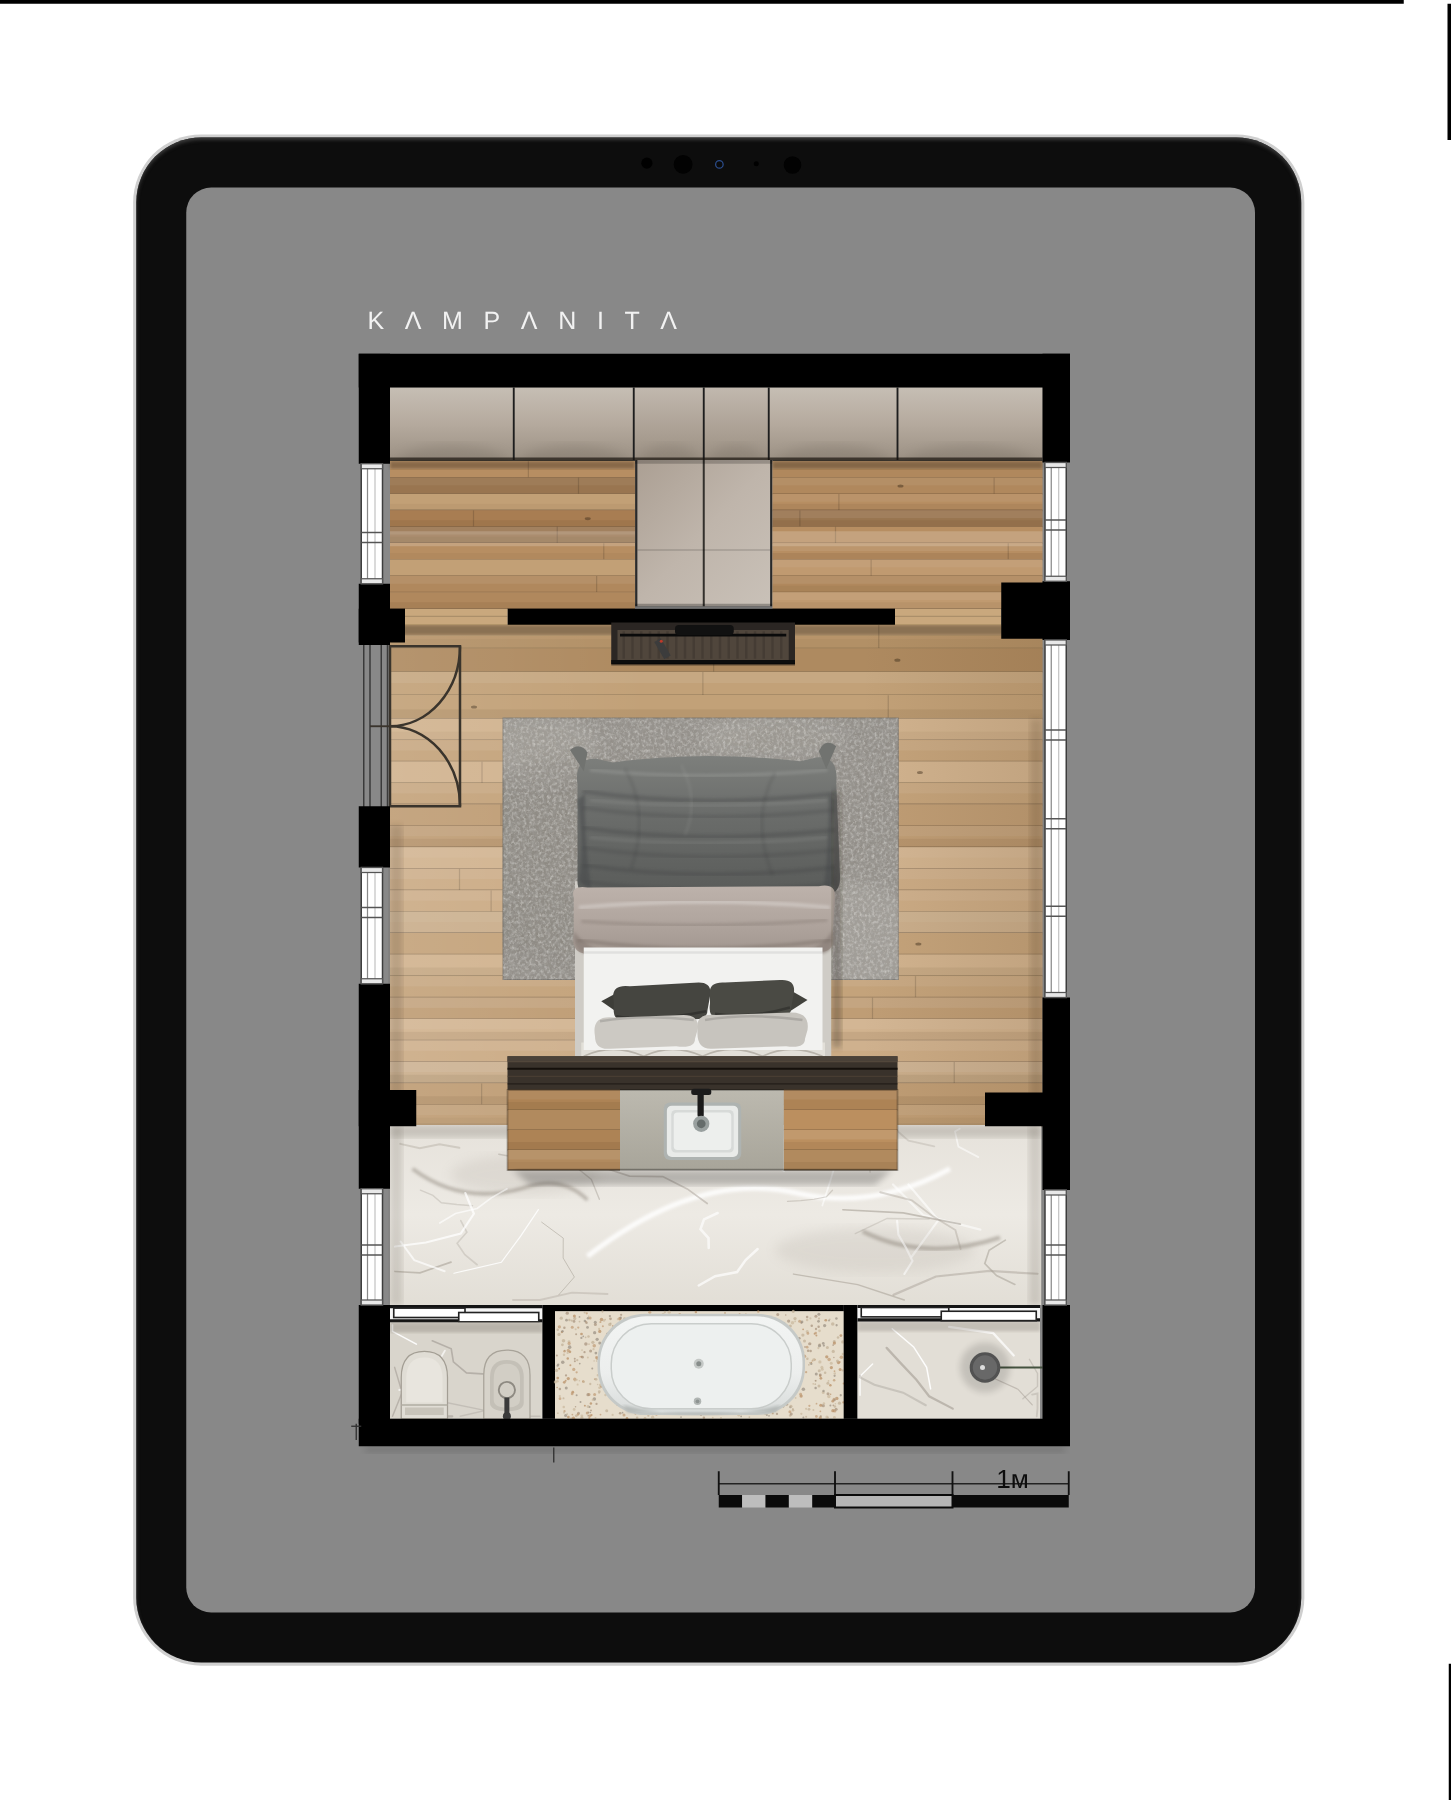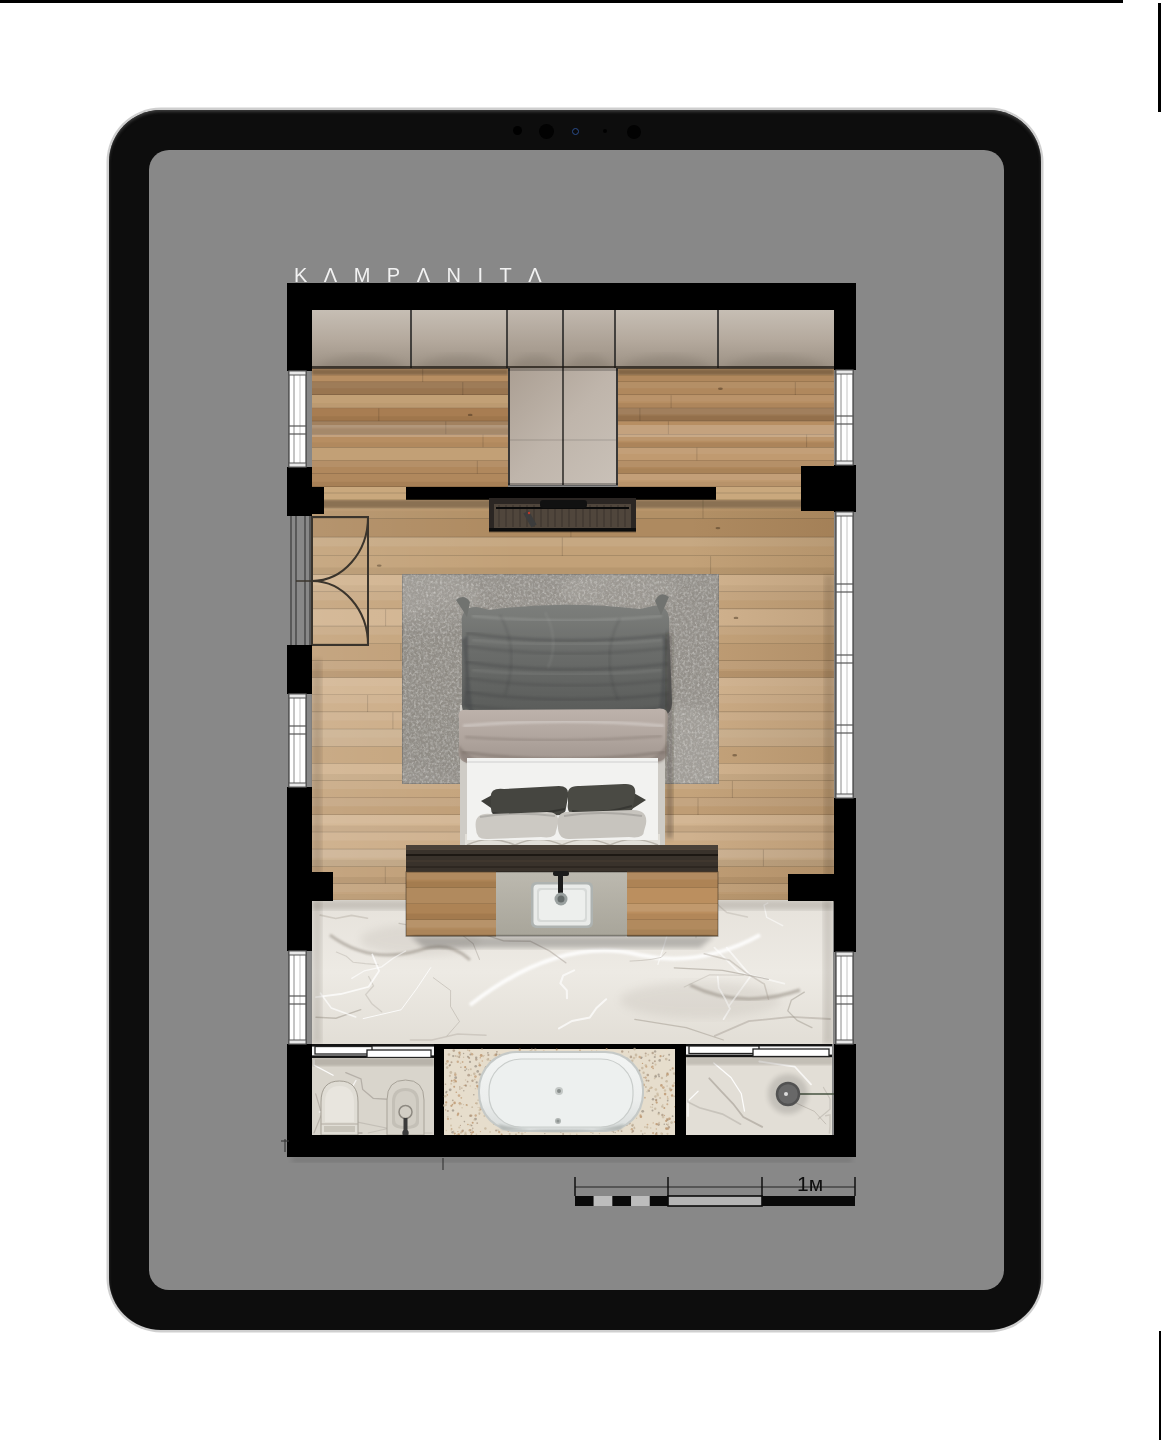--- a/index.html
+++ b/index.html
@@ -15,21 +15,21 @@
 <div class="abs" style="left:109px;top:110px;width:932px;height:1220px;border-radius:52px;background:#0d0d0d;box-shadow:0 0 0 2.5px #cfcfcf, inset 0 2px 3px #3a3a3a"></div>
 
 <div class="abs" style="left:512.5px;top:125.5px;width:9px;height:9px;border-radius:50%;background:#000"></div>
 <div class="abs" style="left:538.5px;top:123.5px;width:15px;height:15px;border-radius:50%;background:#020202"></div>
 <div class="abs" style="left:571.5px;top:127.5px;width:7px;height:7px;border-radius:50%;background:#0a0a0a;border:1.5px solid #2b4d8c;box-sizing:border-box"></div>
 <div class="abs" style="left:602.5px;top:128.5px;width:4px;height:4px;border-radius:50%;background:#000"></div>
 <div class="abs" style="left:626.5px;top:124.5px;width:14px;height:14px;border-radius:50%;background:#020202"></div>
 
 <div class="abs" style="left:149px;top:150px;width:855px;height:1140px;border-radius:20px;background:#888888"></div>
 
-<div class="abs" style="left:294px;top:264px;width:320px;color:#f2f2f2;font-size:20px;letter-spacing:16.5px;font-weight:400">KΛMPΛNITΛ</div>
+<div class="abs" style="left:294px;top:246px;width:320px;color:#f2f2f2;font-size:20px;letter-spacing:16.5px;font-weight:400">KΛMPΛNITΛ</div>
 
 <svg style="position:absolute;left:149px;top:150px" width="855" height="1140" viewBox="149 150 855 1140">
 
 <defs>
 <linearGradient id="cab" x1="0" y1="0" x2="0" y2="1">
  <stop offset="0" stop-color="#c6beb4"></stop>
         <stop offset="0.5" stop-color="#b5aa9e"></stop>
         <stop offset="1" stop-color="#9c9184"></stop>
 </linearGradient>
 <linearGradient id="cab2" x1="0" y1="0" x2="0" y2="1">

